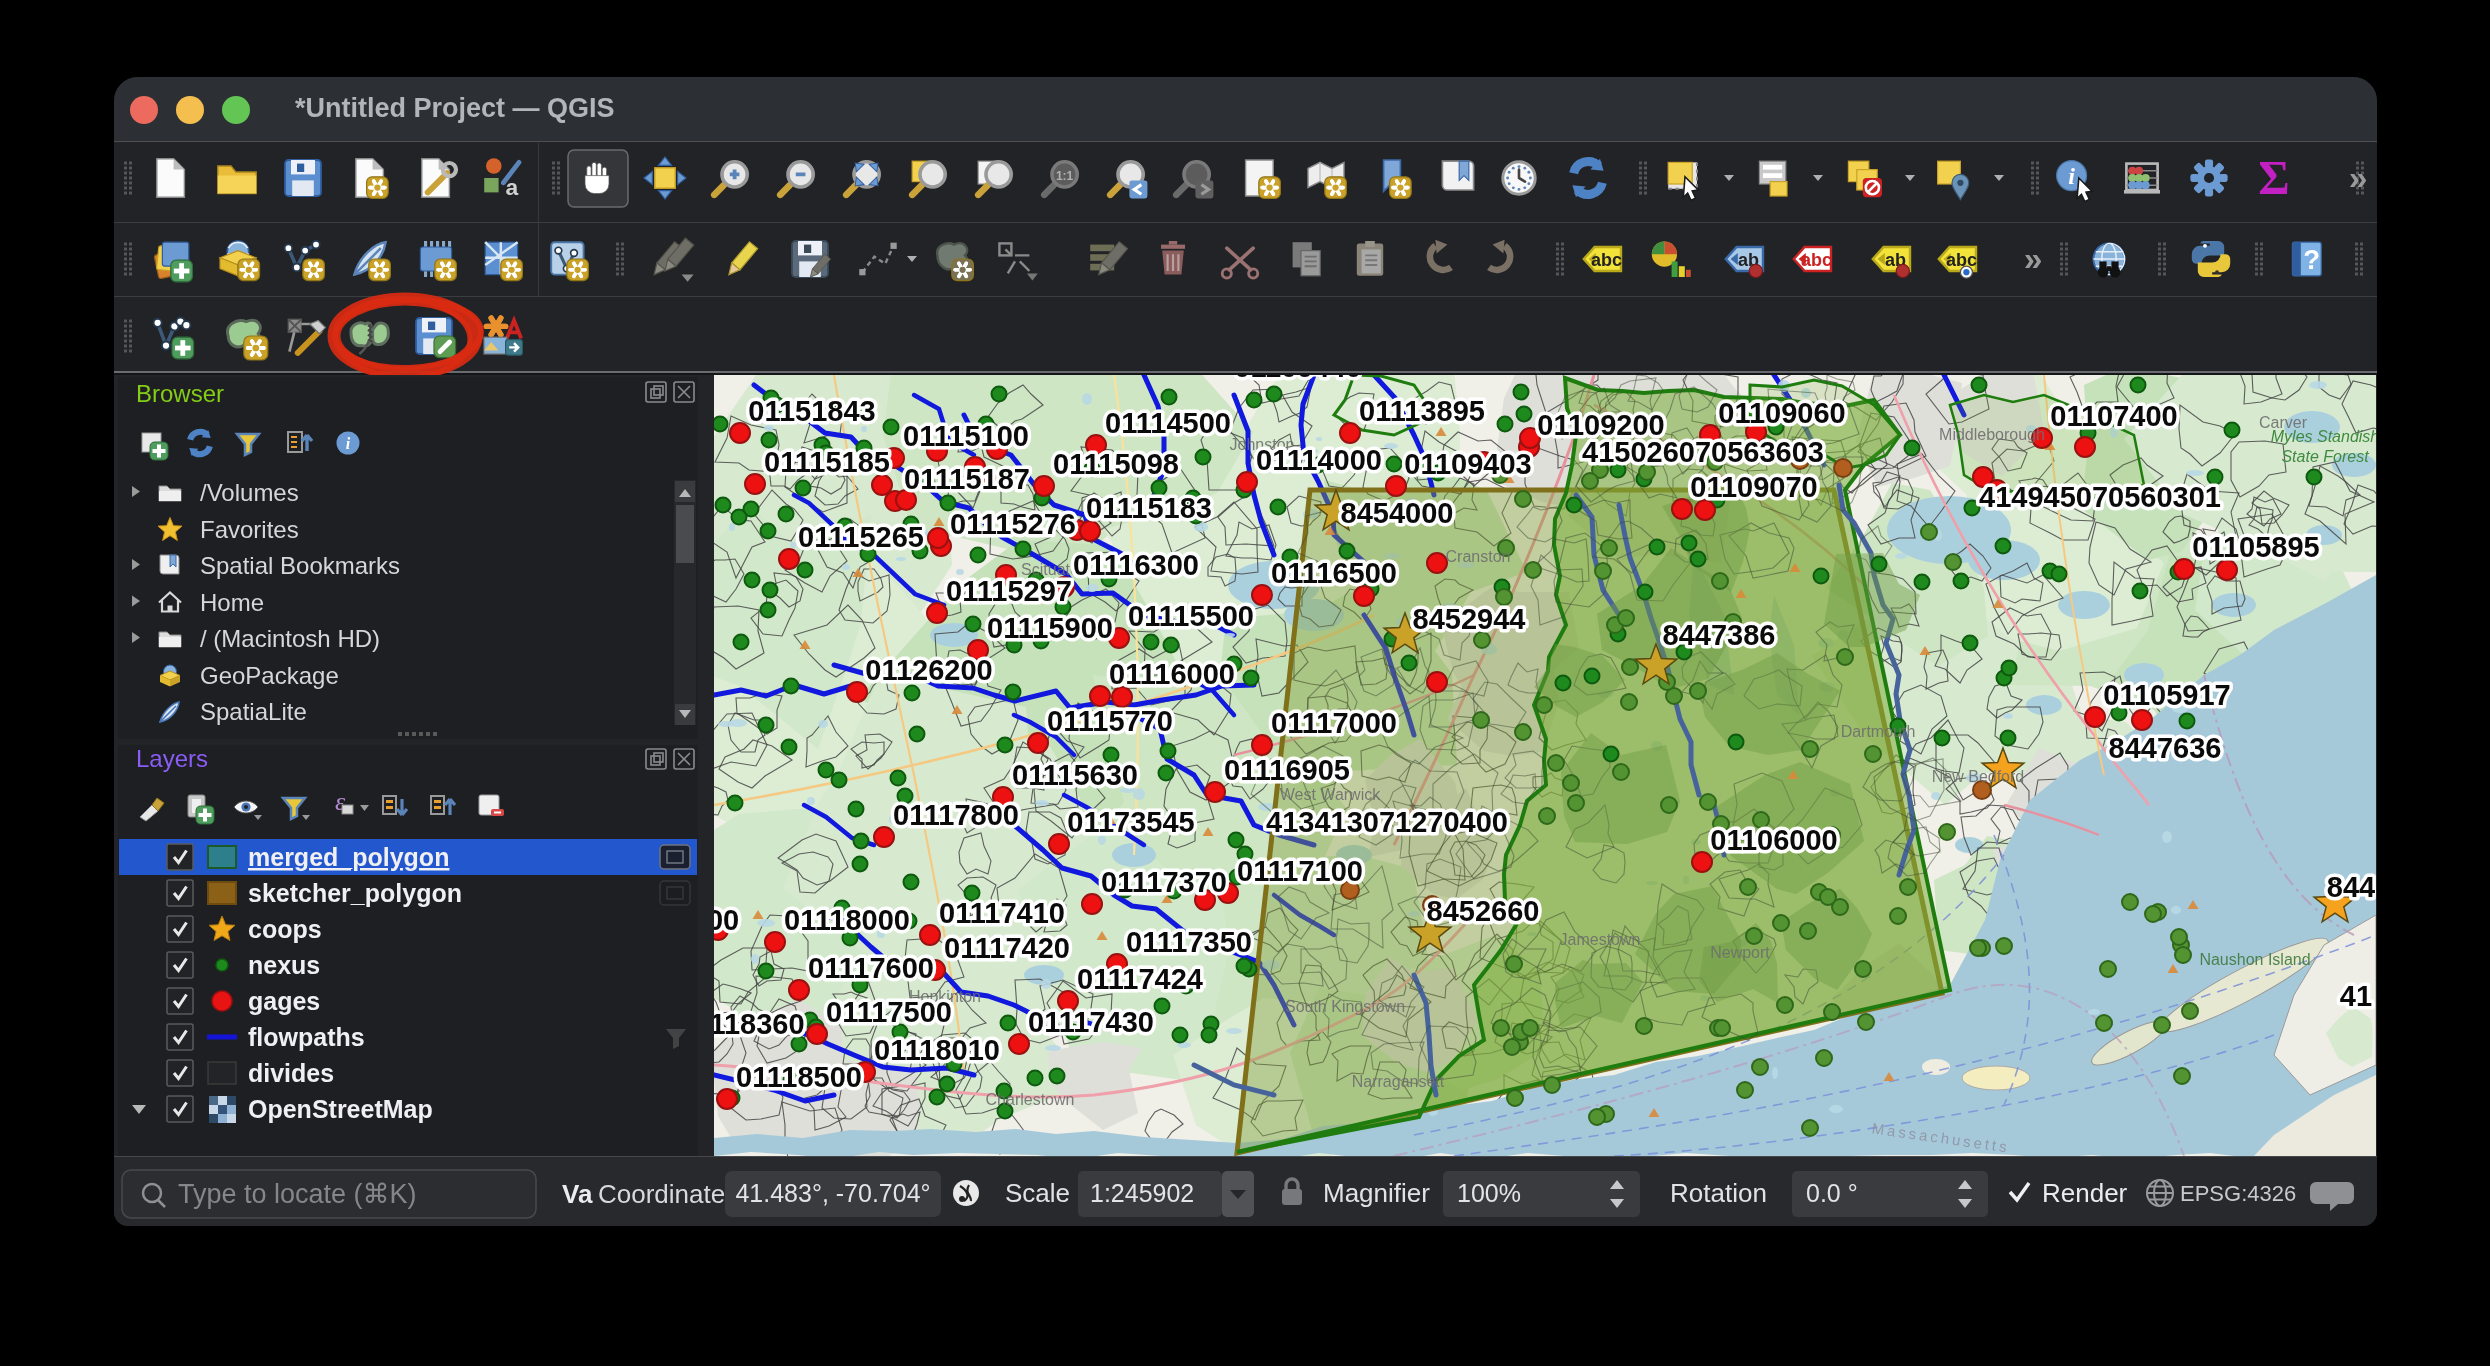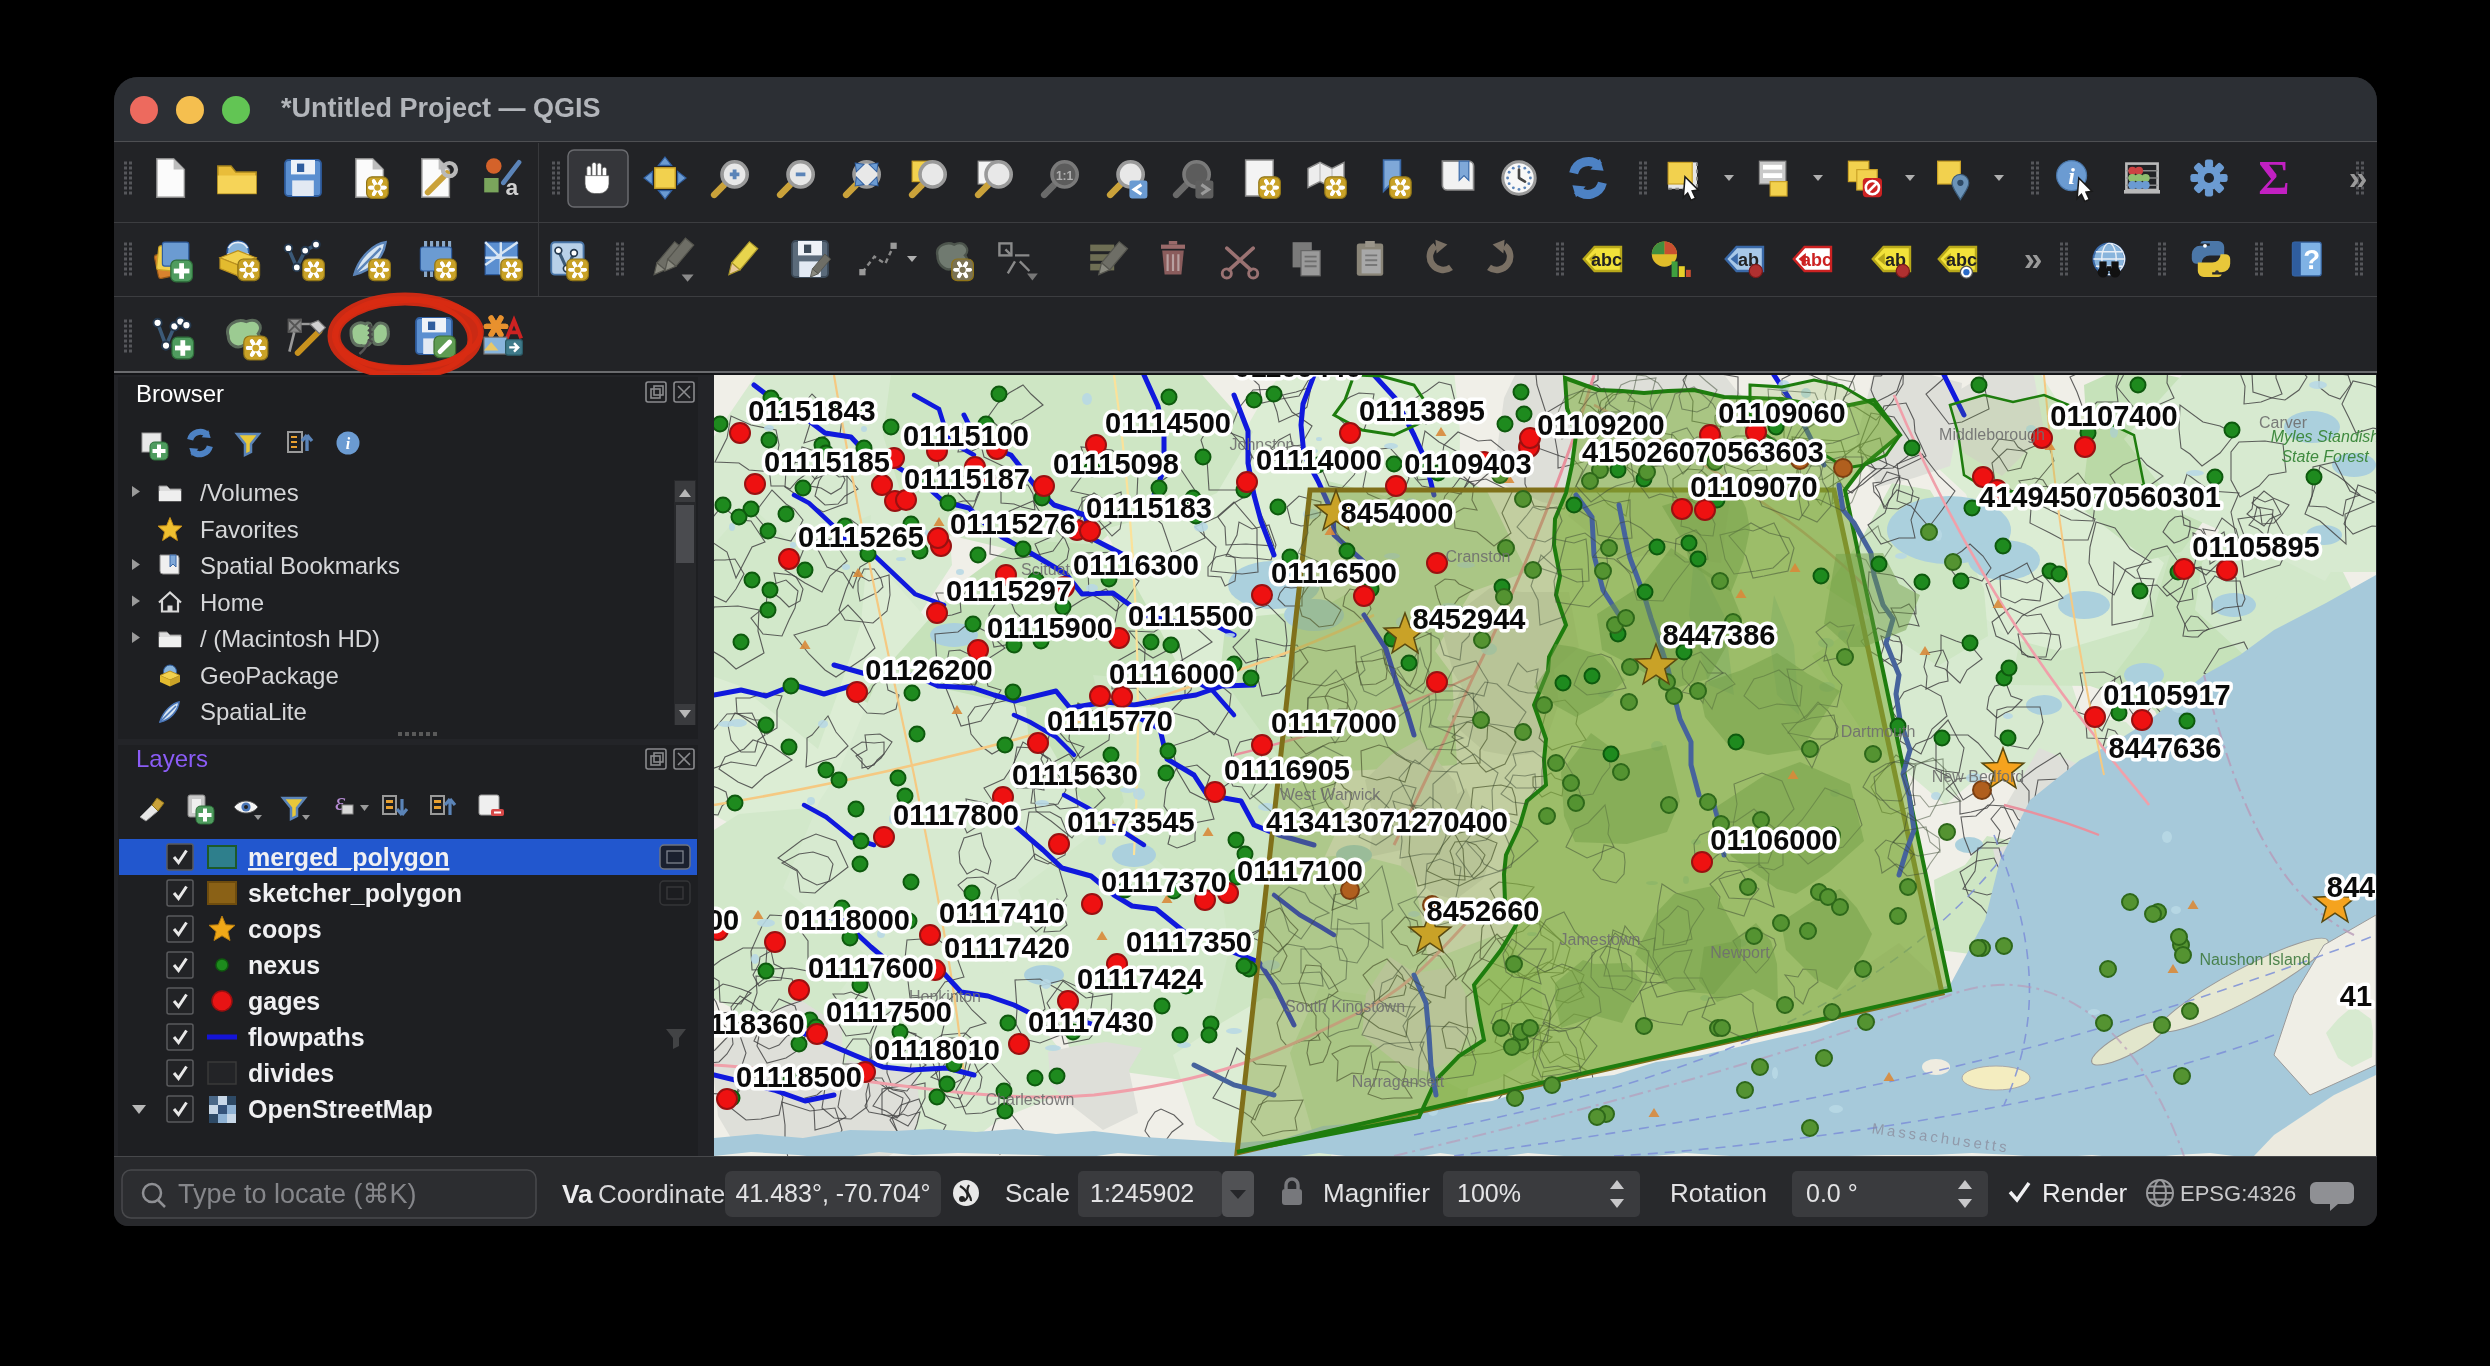--- a/index.html
+++ b/index.html
@@ -1,18 +1,18 @@
 <!DOCTYPE html>
 <html><head><meta charset="utf-8"><style>html,body{margin:0;padding:0;background:#000;width:2490px;height:1366px;overflow:hidden;font-family:"Liberation Sans",sans-serif;-webkit-font-smoothing:antialiased}*{box-sizing:border-box}</style></head><body>
 <div style="position:absolute;left:114px;top:77px;width:2263px;height:1149px;background:#232428;border-radius:24px 24px 14px 14px;overflow:hidden">
     <div style="position:absolute;left:0;top:0;width:2263px;height:65px;background:#2c2f34;border-bottom:1.5px solid #4e4f52"></div>
     <div style="position:absolute;left:16px;top:19px;width:28px;height:28px;border-radius:50%;background:#ed6a5e"></div>
     <div style="position:absolute;left:62px;top:19px;width:28px;height:28px;border-radius:50%;background:#f5bf4f"></div>
     <div style="position:absolute;left:108px;top:19px;width:28px;height:28px;border-radius:50%;background:#62c554"></div>
-    <div style="position:absolute;left:167px;top:16px;font-size:27px;font-weight:700;color:#b2b5ba">*Untitled Project — QGIS</div>
+    <div style="position:absolute;left:181px;top:16px;font-size:27px;font-weight:700;color:#b2b5ba">*Untitled Project — QGIS</div>
     <div style="position:absolute;left:0;top:66px;width:2263px;height:232px;background:#222326"></div>
     <div style="position:absolute;left:0;top:145px;width:2263px;height:1px;background:#3c3d40"></div>
     <div style="position:absolute;left:0;top:219px;width:2263px;height:1px;background:#3c3d40"></div>
     <div style="position:absolute;left:424px;top:66px;width:1px;height:153px;background:#38393c"></div>
     <div style="position:absolute;left:0;top:294px;width:2263px;height:2px;background:#6a6b6e"></div>
     <div style="position:absolute;left:0;top:296px;width:2263px;height:2px;background:#141518"></div>
     <svg width="2263" height="232" style="position:absolute;left:0;top:66px" viewBox="0 0 2263 232">
       <g transform="translate(14,35) scale(1)">
         <rect x="-4" y="-16.5" width="3" height="3" fill="#55565a"></rect>
         <rect x="1" y="-16.5" width="3" height="3" fill="#55565a"></rect>
@@ -822,21 +822,21 @@
         <path d="M6,9.5 h7 m-3,-3.5 l3.5,3.5 l-3.5,3.5" fill="none" stroke="#fff" stroke-width="2"></path>
       </g>
       <g fill="none" stroke="#d92b12" stroke-opacity="0.92">
         <ellipse cx="291" cy="193" rx="71" ry="37" stroke-width="13"></ellipse>
         <ellipse cx="294" cy="191" rx="73" ry="34" stroke-width="6" transform="rotate(-2 291 193)"></ellipse>
         <ellipse cx="289" cy="195" rx="67" ry="39" stroke-width="5" transform="rotate(2 291 193)"></ellipse>
       </g>
     </svg>
     <div style="position:absolute;left:0;top:298px;width:600px;height:781px;background:#232428"></div>
     <div style="position:absolute;left:4px;top:300px;width:580px;height:362px;background:#1e1f22"></div>
-    <div style="position:absolute;left:22px;top:303px;font-size:24px;color:#ffffff">Browser</div>
+    <div style="position:absolute;left:22px;top:303px;font-size:24px;color:#84cc16">Browser</div>
     <svg width="580" height="362" style="position:absolute;left:4px;top:300px" viewBox="0 0 580 362">
       <g transform="translate(528,5)" fill="none" stroke="#8a8b8e" stroke-width="1.6">
         <rect x="0" y="0" width="20" height="20" rx="2"></rect>
         <rect x="5" y="7" width="9" height="9" fill="none"></rect>
         <rect x="8" y="4" width="9" height="9"></rect>
         <g transform="translate(28,0)">
           <rect x="0" y="0" width="20" height="20" rx="2"></rect>
           <path d="M4,4 L16,16 M16,4 L4,16"></path>
         </g>
       </g>

